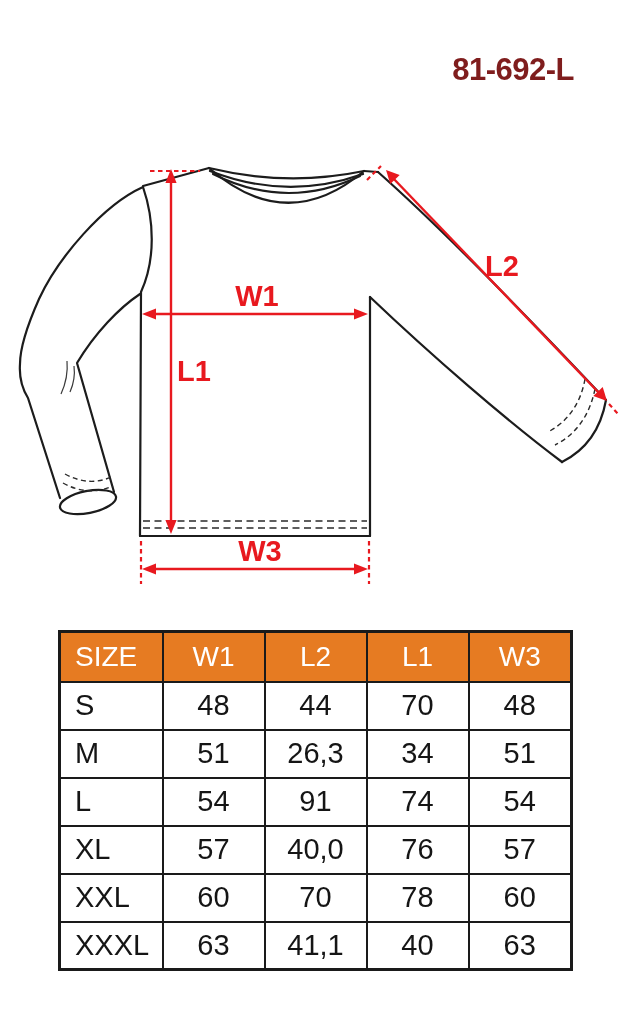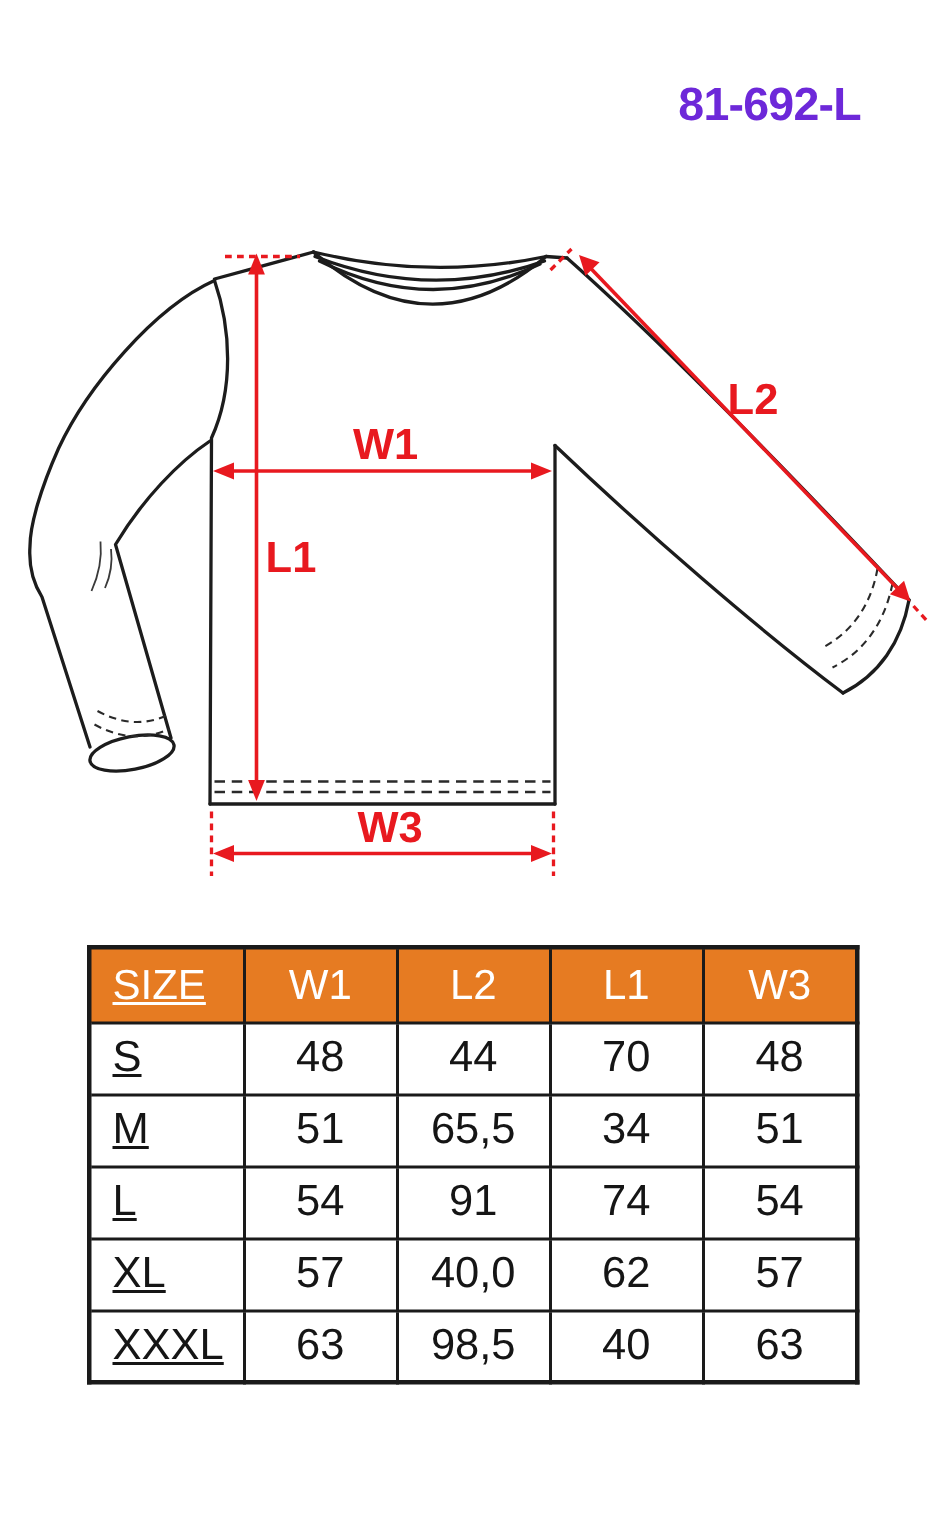--- a/index.html
+++ b/index.html
@@ -9,21 +9,21 @@
     background: #ffffff;
     font-family: "Liberation Sans", sans-serif;
     position: relative;
     overflow: hidden;
   }
   .product-title {
     position: absolute;
     top: 52px; right: 58px;
     font-size: 31px;
     font-weight: bold;
-    color: #6d28d9;
+    color: #7f1d1d;
     letter-spacing: -0.5px;
   }
   svg.diagram { position: absolute; top: 0; left: 0; display: block; }
 
   
   .outline { fill: none; stroke: #1c1c1c; stroke-width: 2.2; stroke-linecap: round; stroke-linejoin: round; }
   .stitch  { fill: none; stroke: #2a2a2a; stroke-width: 1.6; stroke-dasharray: 7 4.5; }
   .stitch-fine { fill: none; stroke: #2a2a2a; stroke-width: 1.4; stroke-dasharray: 5 3.5; }
   .fold { fill: none; stroke: #3a3a3a; stroke-width: 1.2; }
 
@@ -62,21 +62,20 @@
   }
   .size-table td {
     background: #ffffff;
     color: #151515;
     font-size: 29px;
     height: 48px;
   }
   .size-table th.col-size, .size-table td.col-size {
     text-align: left;
     padding-left: 14px;
-    text-decoration: underline;
   }
 </style>
 </head>
 <body>
 
 <div class="product-title">81-692-L</div>
 
 <svg class="diagram" viewBox="0 0 632 620" width="632" height="620" xmlns="http://www.w3.org/2000/svg">
 
   <g>
@@ -181,39 +180,46 @@
     <tr>
       <td class="col-size">S</td>
       <td>48</td>
       <td>44</td>
       <td>70</td>
       <td>48</td>
     </tr>
     <tr>
       <td class="col-size">M</td>
       <td>51</td>
-      <td>65,5</td>
+      <td>26,3</td>
       <td>34</td>
       <td>51</td>
     </tr>
     <tr>
       <td class="col-size">L</td>
       <td>54</td>
       <td>91</td>
       <td>74</td>
       <td>54</td>
     </tr>
     <tr>
       <td class="col-size">XL</td>
       <td>57</td>
       <td>40,0</td>
-      <td>62</td>
+      <td>76</td>
       <td>57</td>
+    </tr>
+    <tr>
+      <td class="col-size">XXL</td>
+      <td>60</td>
+      <td>70</td>
+      <td>78</td>
+      <td>60</td>
     </tr>
     <tr>
       <td class="col-size">XXXL</td>
       <td>63</td>
-      <td>98,5</td>
+      <td>41,1</td>
       <td>40</td>
       <td>63</td>
     </tr>
   </tbody>
 </table>
 
 </body></html>

